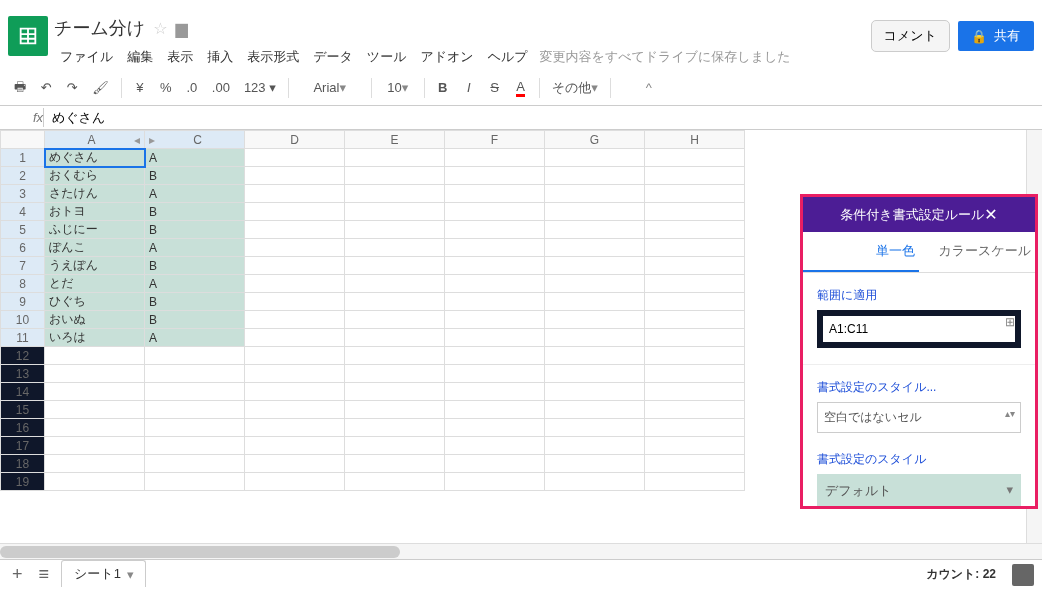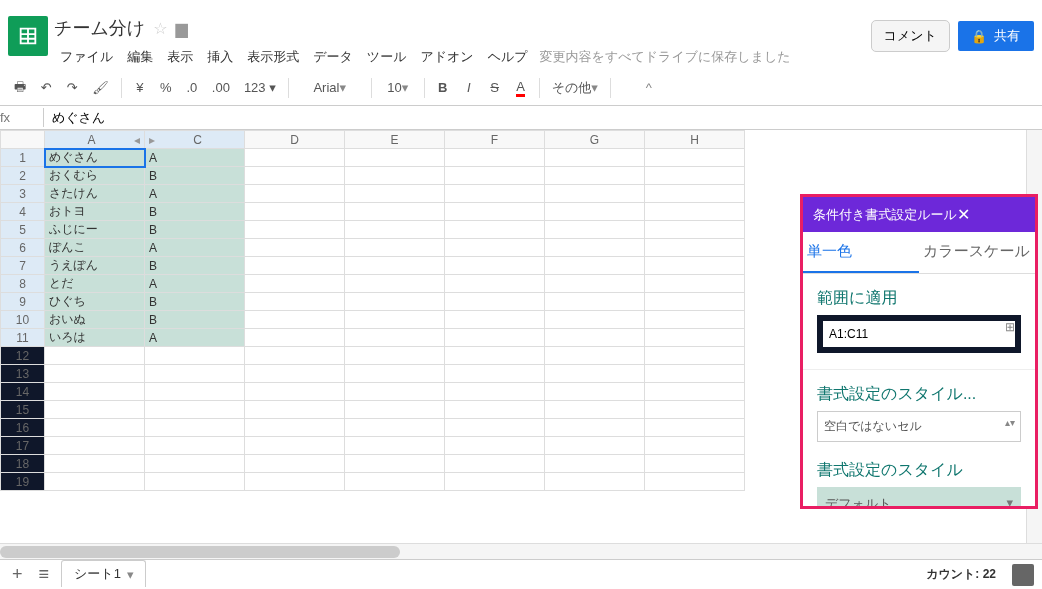--- a/index.html
+++ b/index.html
@@ -16,21 +16,21 @@
 .menuitem{padding:4px 6px;font-size:13px;color:#333;cursor:pointer;border-radius:2px}
 .savemsg{color:#999;font-size:13px;margin-left:4px}
 .headbtns{display:flex;gap:8px;align-items:center;padding-top:4px}
 .commentbtn{padding:6px 12px;border:1px solid #ccc;background:#f5f5f5;font-size:13px;cursor:pointer;border-radius:5px}
 .sharebtn{padding:6px 14px;background:#1a73e8;color:#fff;border:none;font-size:13px;cursor:pointer;border-radius:2px;display:flex;align-items:center;gap:6px}
 .toolbar{display:flex;align-items:center;padding:4px 8px;border-bottom:1px solid #ccc;gap:2px;height:36px}
 .tbtn{padding:4px 6px;cursor:pointer;color:#555;display:flex;align-items:center;justify-content:center;min-width:24px;height:26px;border-radius:2px;font-size:13px}
 .sep{width:1px;height:20px;background:#ddd;margin:0 4px}
 .fontsel{padding:2px 8px;min-width:70px;font-size:13px}
 .fxbar{display:flex;align-items:center;border-bottom:1px solid #ccc;height:24px}
-.fxlabel{width:44px;text-align:left;color:#777;border-right:1px solid #ccc;font-size:13px;padding:2px 0}
+.fxlabel{width:44px;text-align:right;font-style:italic;color:#777;border-right:1px solid #ccc;font-size:13px;padding:2px 0}
 .fxinput{flex:1;padding:2px 8px;font-size:13px;border:none;outline:none}
 .sheetwrap{flex:1;display:flex;position:relative;overflow:hidden}
 .grid{flex:1;overflow:auto;position:relative}
 table{border-collapse:collapse;table-layout:fixed}
 th,td{border:1px solid #ddd;height:18px;font-size:12px;padding:0 4px;text-align:left;background:#fff}
 th{background:#f8f8f8;color:#666;font-weight:normal;text-align:center}
 .rowh{width:44px;text-align:center;background:#0f172a;color:#666}
 .colA{width:100px}.colC{width:100px}.colD,.colE,.colF,.colG,.colH{width:100px}
 .corner{width:44px;background:#f8f8f8}
 .hilite{background:#c8e0d8!important}
@@ -39,27 +39,27 @@
 .vscroll{width:16px;background:#f5f5f5;border-left:1px solid #ddd}
 .hscroll{height:16px;background:#f5f5f5;border-top:1px solid #ddd;display:flex}
 .hscroll .track{flex:1;position:relative}
 .hscroll .thumb{position:absolute;left:0;top:2px;height:12px;width:400px;background:#ccc;border-radius:6px}
 .sheettabs{display:flex;align-items:center;height:30px;border-top:1px solid #ccc;padding:0 8px;gap:8px}
 .addsheet,.allsheets{padding:4px;cursor:pointer;color:#666;font-size:18px}
 .sheettab{padding:4px 12px;background:#fff;border:1px solid #ccc;border-bottom:none;font-size:13px;cursor:pointer;display:flex;align-items:center;gap:6px;border-radius:3px 3px 0 0;position:relative;top:-1px}
 .countlbl{margin-left:auto;font-size:12px;color:#333;font-weight:bold}
 .explore{width:22px;height:22px;background:#666;border-radius:2px;margin-left:8px;cursor:pointer}
 .panel{position:absolute;right:4px;top:64px;width:238px;bottom:34px;border:3px solid #e91e63;background:#fff;display:flex;flex-direction:column;z-index:10}
-.panelhead{background:#6d28d9;color:#fff;padding:8px 10px;font-size:13px;display:flex;align-items:center;justify-content:flex-start}
+.panelhead{background:#4c1d95;color:#fff;padding:8px 10px;font-size:13px;display:flex;align-items:center;justify-content:center}
 .closex{cursor:pointer;font-size:16px}
 .paneltabs{display:flex;border-bottom:1px solid #ddd}
-.ptab{flex:1;text-align:left;padding:10px 4px;font-size:15px;cursor:pointer;color:#666}
+.ptab{flex:1;text-align:right;padding:10px 4px;font-size:13px;cursor:pointer;color:#666}
 .ptab.active{color:#1a73e8;border-bottom:2px solid #1a73e8}
 .panelbody{flex:1;padding:14px;overflow:auto;font-size:12px;color:#555}
-.plabel{font-size:16px;color:#0f766e;margin-bottom:6px}
+.plabel{font-size:12px;color:#1d4ed8;margin-bottom:6px}
 .rangewrap{position:relative;margin-bottom:16px}
 .rangewrap input{width:100%;padding:6px 28px 6px 6px;border:6px solid #0f172a;font-size:12px}
 .gridicon{position:absolute;right:6px;top:5px;color:#888;cursor:pointer}
 .psel{width:100%;padding:6px;border:1px solid #ccc;font-size:12px;margin-bottom:14px;background:#fff;position:relative}
 .pselwrap{position:relative;margin-bottom:18px}
 .updn{position:absolute;right:6px;top:6px;color:#888;font-size:10px}
 .stylebox{background:#c8e0d8;padding:8px;font-size:13px;position:relative}
 .fmtbar{display:flex;gap:2px;align-items:center;margin-bottom:18px;flex-wrap:wrap}
 .fbtn{width:26px;height:26px;display:flex;align-items:center;justify-content:center;cursor:pointer;font-size:13px;color:#555}
 hr.psep{border:none;border-top:1px solid #eee;margin:6px -14px 14px}

